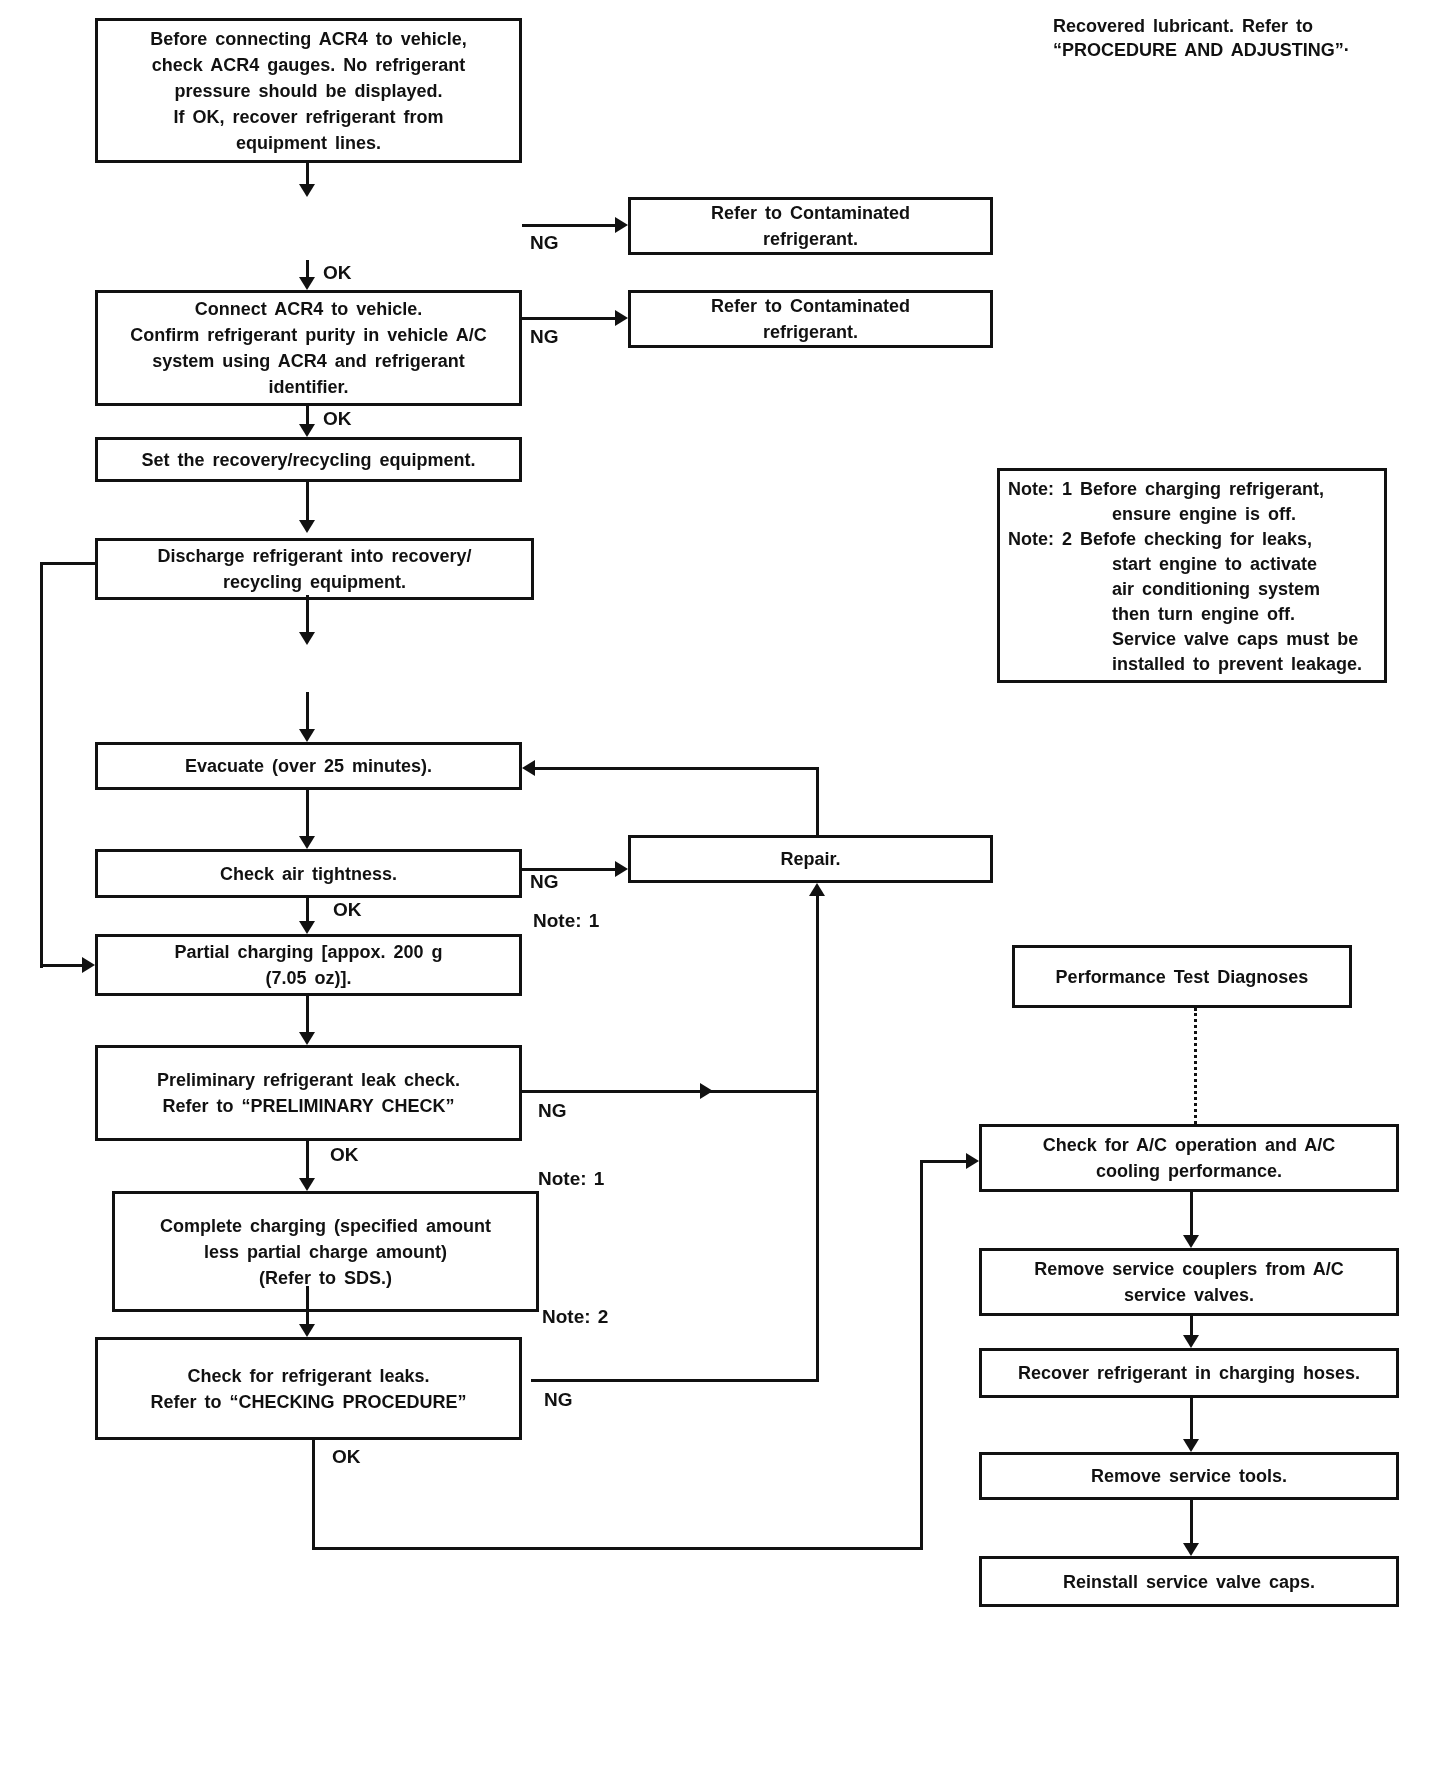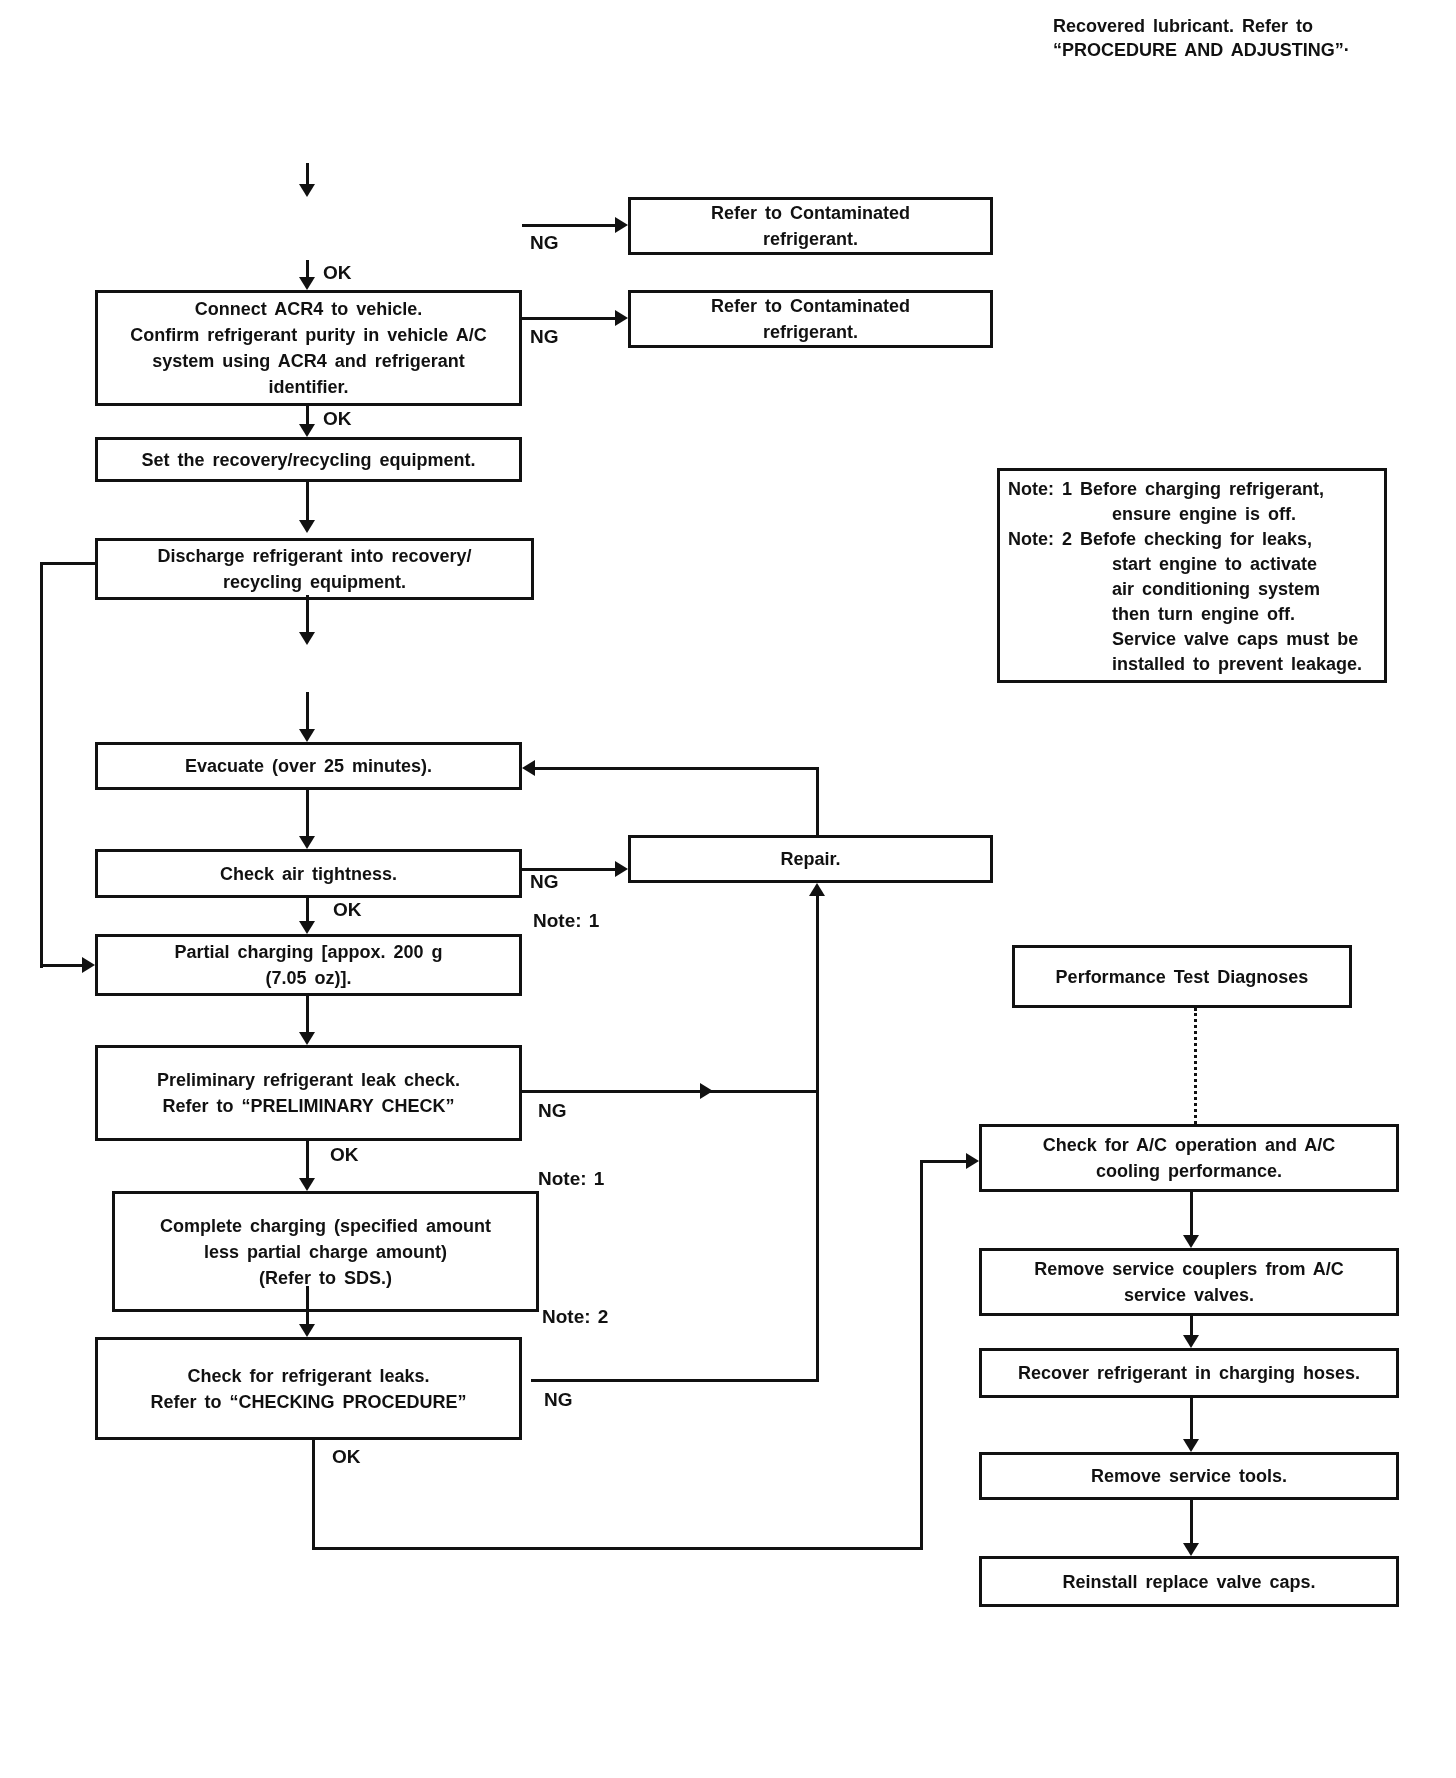--- a/index.html
+++ b/index.html
@@ -30,20 +30,25 @@
   .ar.down{border-width:13px 8px 0 8px;border-top-color:#111;}
   .ar.up{border-width:0 8px 13px 8px;border-bottom-color:#111;}
   .ar.right{border-width:8px 0 8px 13px;border-left-color:#111;}
   .ar.left{border-width:8px 13px 8px 0;border-right-color:#111;}
 </style>
 </head>
 <body>
 
 <div id="canvas">
 
+  <div class="bx" style="left:95px;top:18px;width:427px;height:145px">Before connecting ACR4 to vehicle,
+check ACR4 gauges. No refrigerant
+pressure should be displayed.
+If OK, recover refrigerant from
+equipment lines.</div>
   <div class="bx" style="left:95px;top:290px;width:427px;height:116px">Connect ACR4 to vehicle.
 Confirm refrigerant purity in vehicle A/C
 system using ACR4 and refrigerant
 identifier.</div>
   <div class="bx" style="left:95px;top:437px;width:427px;height:45px">Set the recovery/recycling equipment.</div>
   <div class="bx" style="left:95px;top:538px;width:439px;height:62px">Discharge refrigerant into recovery/
 recycling equipment.</div>
   <div class="bx" style="left:95px;top:742px;width:427px;height:48px">Evacuate (over 25 minutes).</div>
   <div class="bx" style="left:95px;top:849px;width:427px;height:49px">Check air tightness.</div>
   <div class="bx" style="left:95px;top:934px;width:427px;height:62px">Partial charging [appox. 200 g
@@ -62,21 +67,21 @@
 refrigerant.</div>
   <div class="bx" style="left:628px;top:835px;width:365px;height:48px">Repair.</div>
 
   <div class="bx" style="left:1012px;top:945px;width:340px;height:63px">Performance Test Diagnoses</div>
   <div class="bx" style="left:979px;top:1124px;width:420px;height:68px">Check for A/C operation and A/C
 cooling performance.</div>
   <div class="bx" style="left:979px;top:1248px;width:420px;height:68px">Remove service couplers from A/C
 service valves.</div>
   <div class="bx" style="left:979px;top:1348px;width:420px;height:50px">Recover refrigerant in charging hoses.</div>
   <div class="bx" style="left:979px;top:1452px;width:420px;height:48px">Remove service tools.</div>
-  <div class="bx" style="left:979px;top:1556px;width:420px;height:51px">Reinstall replace valve caps.</div>
+  <div class="bx" style="left:979px;top:1556px;width:420px;height:51px">Reinstall service valve caps.</div>
 
   <div class="txt" style="left:1053px;top:14px;width:380px">Recovered lubricant. Refer to
 “PROCEDURE AND ADJUSTING”·</div>
   <div class="note-bx" style="left:997px;top:468px;width:390px;height:215px">Note: 1 Before charging refrigerant,
              ensure engine is off.
 Note: 2 Befofe checking for leaks,
              start engine to activate
              air conditioning system
              then turn engine off.
              Service valve caps must be

